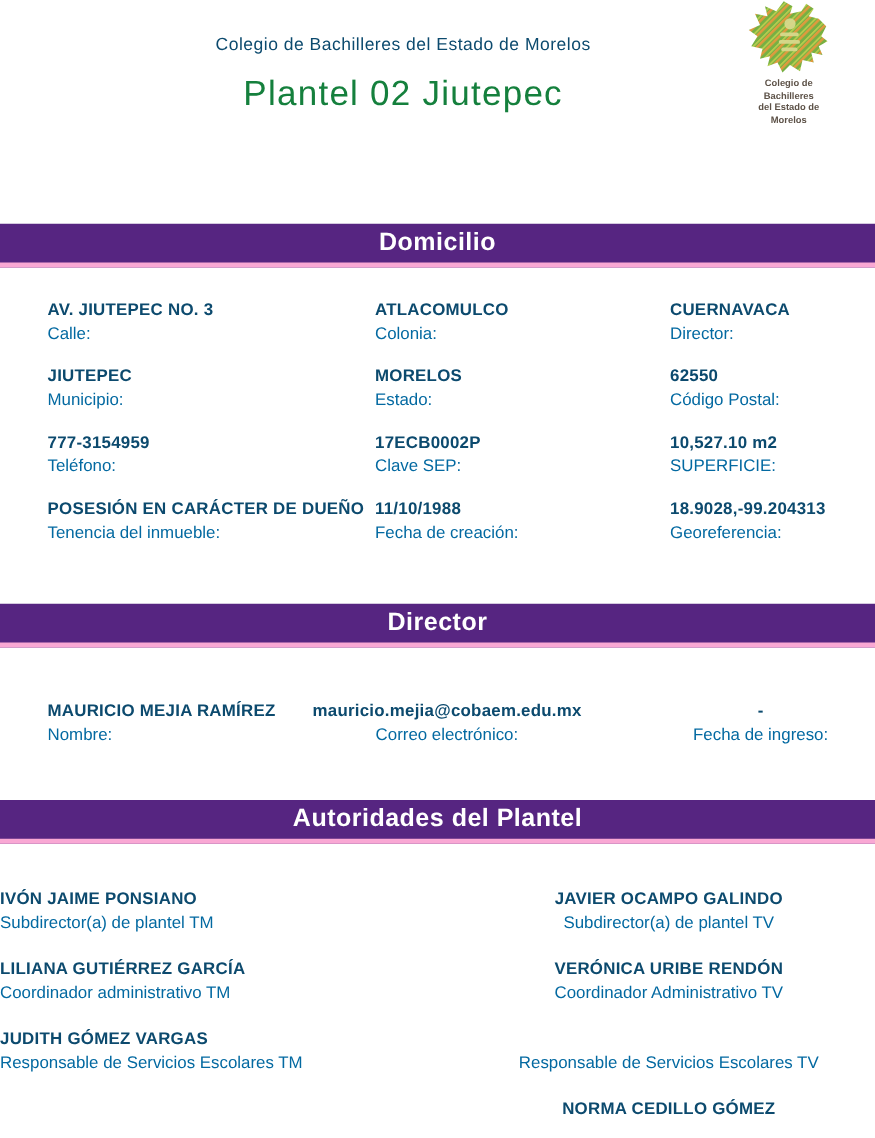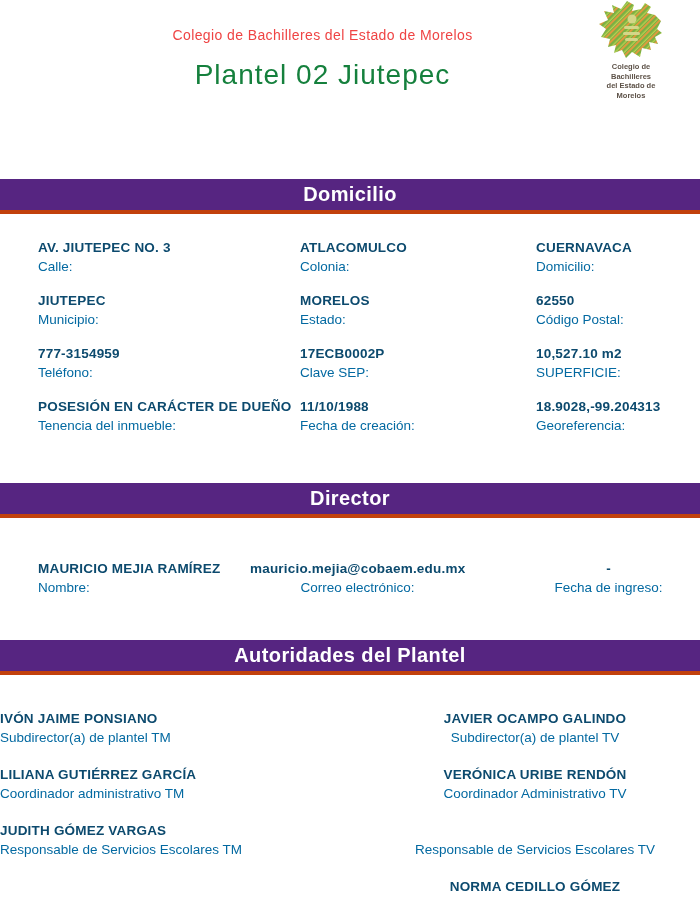--- a/index.html
+++ b/index.html
@@ -2,29 +2,29 @@
 <html><head>
 <meta charset="utf-8">
 <style>
   * { margin:0; padding:0; box-sizing:border-box; }
   html,body { background:#ffffff; }
   body { font-family:"Liberation Sans", sans-serif; }
   .page { position:relative; width:700px; height:910px; background:#ffffff; overflow:hidden; }
 
   
   .header { padding-top:27px; width:645px; text-align:center; }
-  .institution { font-size:14px; color:#ef4444; letter-spacing:0.4px; }
+  .institution { font-size:14px; color:#0c4a6e; letter-spacing:0.4px; }
   .plantel-title { margin-top:16px; font-size:28px; color:#15803d; letter-spacing:1px; font-weight:400; }
 
   .logo { position:absolute; top:0; right:31px; width:76px; text-align:center; }
   .logo svg { display:block; margin:0 auto; }
   .logo-caption { margin-top:2px; font-size:7.5px; font-weight:700; color:#5d5248; line-height:9.5px; }
 
   
-  .bar { height:35px; background:#562581; border-bottom:4px solid #c2410c;
+  .bar { height:35px; background:#562581; border-bottom:4px solid #f9a8d4;
          display:flex; align-items:center; justify-content:center; }
   .bar-title { color:#ffffff; font-size:20px; font-weight:700; letter-spacing:0.4px; }
   .bar-domicilio { margin-top:88px; }
   .bar-director { margin-top:50px; }
   .bar-autoridades { margin-top:45px; }
 
   
   .field-value { font-size:13.5px; font-weight:700; color:#0c4a6e; line-height:15px;
                  letter-spacing:0.2px; min-height:15px; }
   .field-label { margin-top:4px; font-size:13.5px; font-weight:400; color:#0369a1;
@@ -87,21 +87,21 @@
     <div>
       <div class="field-value">AV. JIUTEPEC NO. 3</div>
       <div class="field-label">Calle:</div>
     </div>
     <div>
       <div class="field-value">ATLACOMULCO</div>
       <div class="field-label">Colonia:</div>
     </div>
     <div>
       <div class="field-value">CUERNAVACA</div>
-      <div class="field-label">Domicilio:</div>
+      <div class="field-label">Director:</div>
     </div>
     <div>
       <div class="field-value">JIUTEPEC</div>
       <div class="field-label">Municipio:</div>
     </div>
     <div>
       <div class="field-value">MORELOS</div>
       <div class="field-label">Estado:</div>
     </div>
     <div>

